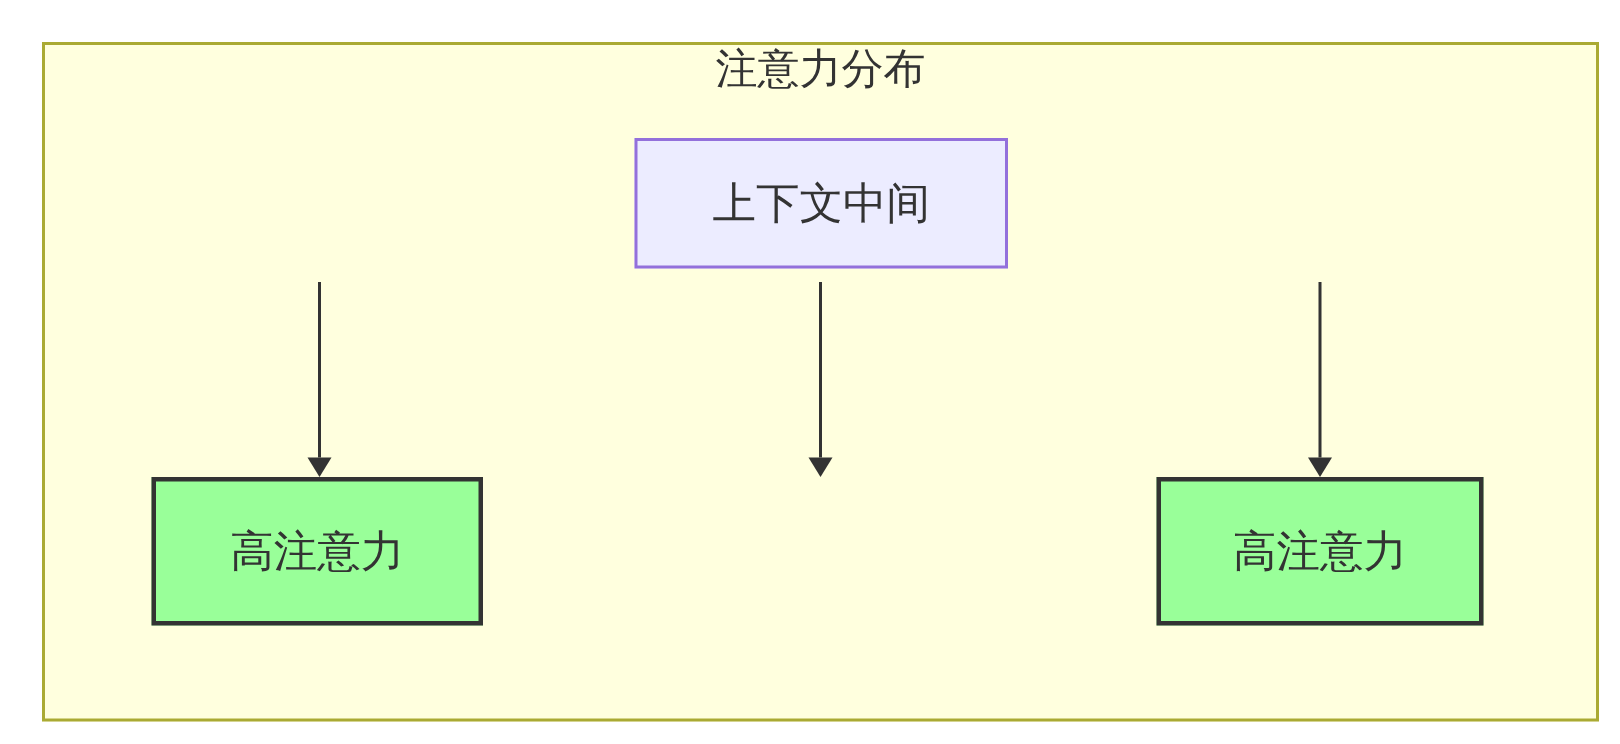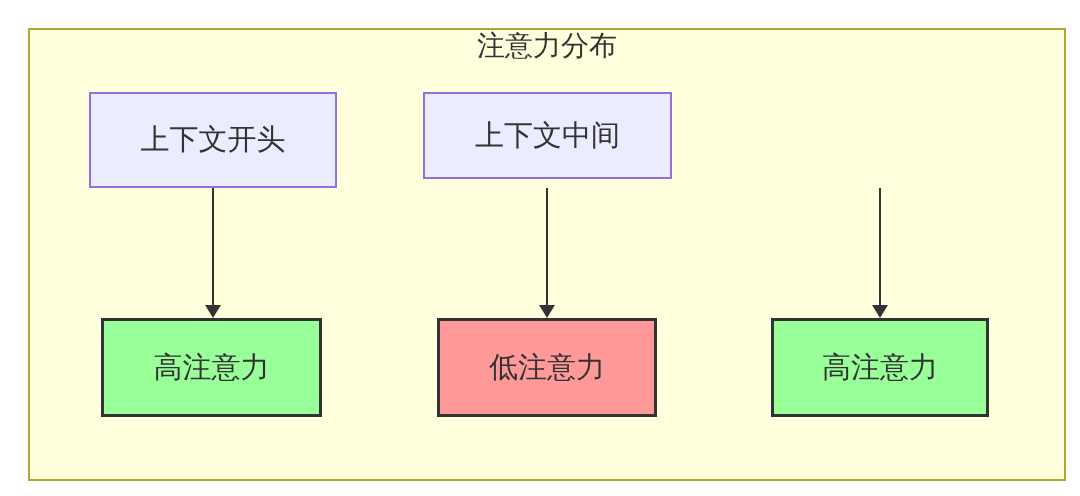--- a/index.html
+++ b/index.html
@@ -102,23 +102,20 @@
 </style>
 </head>
 <body>
 
 <div class="canvas">
 
   <div class="group"></div>
 
   <div class="title">注意力分布</div>
 
-  <div class="node source src-a">
-    <span>上下文开头</span>
-  </div>
 
   <div class="node source src-b">
     <span>上下文中间</span>
   </div>
 
 
   <div class="edge edge-a">
     <div class="stem"></div>
     <div class="head"></div>
   </div>
@@ -130,21 +127,18 @@
 
   <div class="edge edge-c">
     <div class="stem"></div>
     <div class="head"></div>
   </div>
 
   <div class="node result high res-a">
     <span>高注意力</span>
   </div>
 
-  <div class="node result low res-b">
-    <span>低注意力</span>
-  </div>
 
   <div class="node result high res-c">
     <span>高注意力</span>
   </div>
 
 </div>
 
 </body></html>

